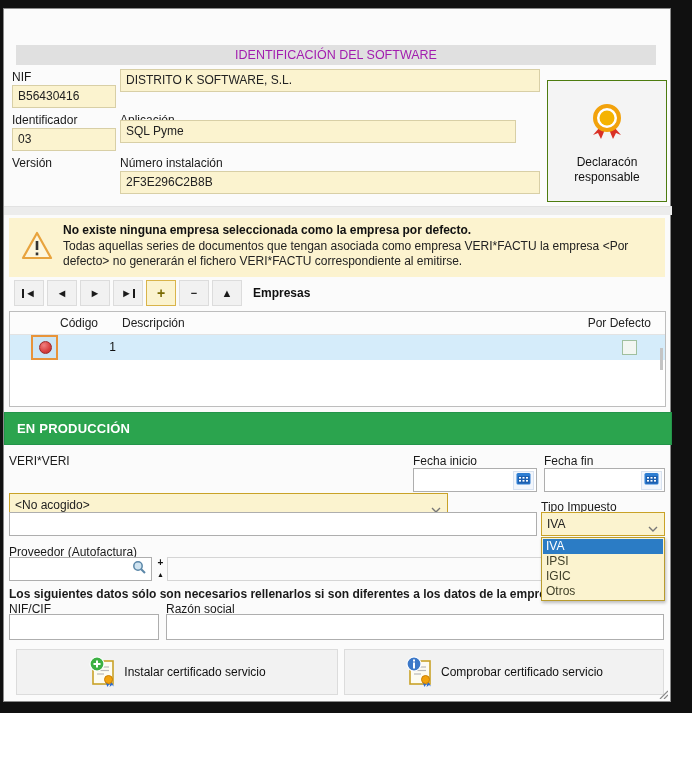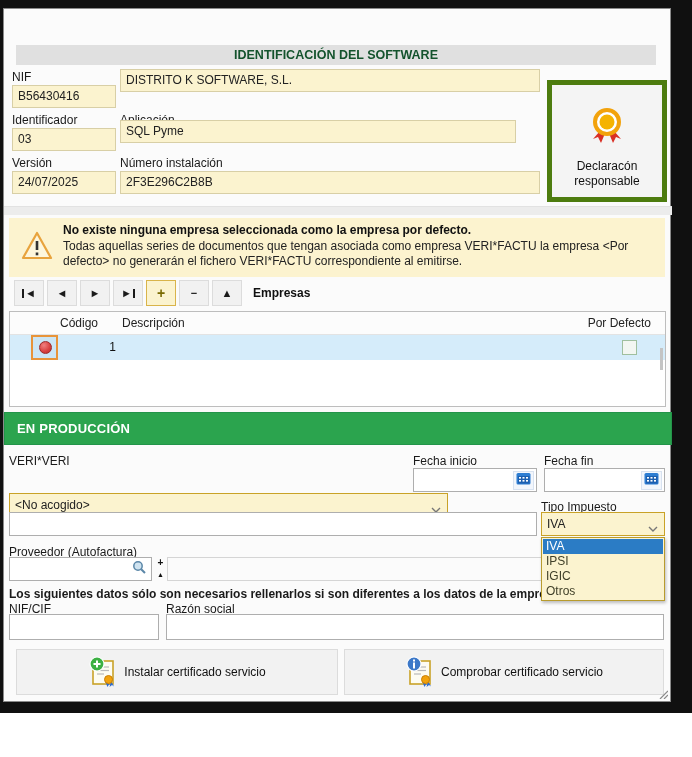--- a/index.html
+++ b/index.html
@@ -7,28 +7,28 @@
   .canvas { position:relative; width:692px; height:757px; overflow:hidden; background:#ffffff; }
   .backdrop { position:absolute; left:0; top:0; width:692px; height:713px; background:#101010; }
   .dialog { position:absolute; left:3px; top:8px; width:668px; height:694px; background:#FBFBFB; border:1px solid #8a8a8a; }
 
   
   .titlebar { position:absolute; left:0; top:0; width:100%; height:30px; background:#ffffff; border-bottom:1px solid #ececec; }
   .app-icon { position:absolute; left:10px; top:6px; width:19px; height:19px; }
   .title { position:absolute; left:36px; top:7px; font-size:13px; color:#111; }
   .close { position:absolute; right:14px; top:3px; font-size:19px; color:#333; cursor:pointer; line-height:24px; }
 
-  .band { position:absolute; left:12px; top:36px; width:640px; height:20px; background:#E0E0E0; text-align:center; font-weight:bold; font-size:12.5px; color:#14532d; line-height:20px; }
+  .band { position:absolute; left:12px; top:36px; width:640px; height:20px; background:#E0E0E0; text-align:center; font-weight:normal; font-size:12.5px; color:#a21caf; line-height:20px; }
 
   .lbl { position:absolute; font-size:12px; color:#1a1a1a; white-space:nowrap; }
   .lbl.b { font-weight:bold; }
   .ro { position:absolute; height:23px; background:#FBF3CF; border:1px solid #d8cfa6; font-size:12px; color:#222; padding:3px 5px; white-space:nowrap; overflow:hidden; }
   .ti { position:absolute; height:24px; background:#ffffff; border:1px solid #aeaeae; font-size:12px; color:#222; padding:2px 4px; font-family:"Liberation Sans",sans-serif; }
 
-  .decl-btn { position:absolute; left:543px; top:71px; width:120px; height:122px; background:#F4F4F4; border:5px solid #4d7c0f; text-align:center; cursor:pointer; }
+  .decl-btn { position:absolute; left:543px; top:71px; width:120px; height:122px; background:#F4F4F4; border:1px solid #4d7c0f; text-align:center; cursor:pointer; }
   .decl-btn .txt { font-size:12px; color:#111; line-height:15px; margin-top:8px; }
   .decl-btn svg { margin-top:22px; }
 
   .sep { position:absolute; left:0; top:197px; width:668px; height:9px; background:#ECECEC; border-top:1px solid #e2e2e2; }
 
   .warn { position:absolute; left:5px; top:209px; width:656px; height:59px; background:#FCF3CF; }
   .warn-icon { position:absolute; left:12px; top:13px; }
   .warn-title { position:absolute; left:54px; top:5px; font-size:12px; font-weight:bold; color:#111; }
   .warn-body { position:absolute; left:54px; top:21px; width:594px; font-size:12px; color:#222; line-height:15px; }
 
@@ -90,21 +90,20 @@
     <div class="ro" style="left:8px; top:76px; width:104px;">B56430416</div>
     <div class="lbl" style="left:116px; top:61px;">Razón social</div>
     <div class="ro" style="left:116px; top:60px; width:420px;">DISTRITO K SOFTWARE, S.L.</div>
 
     <div class="lbl" style="left:8px; top:104px;">Identificador</div>
     <div class="ro" style="left:8px; top:119px; width:104px;">03</div>
     <div class="lbl" style="left:116px; top:104px;">Aplicación</div>
     <div class="ro" style="left:116px; top:111px; width:396px;">SQL Pyme</div>
 
     <div class="lbl" style="left:8px; top:147px;">Versión</div>
-    <div class="ro" style="left:8px; top:162px; width:104px;">24/07/2025</div>
     <div class="lbl" style="left:116px; top:147px;">Número instalación</div>
     <div class="ro" style="left:116px; top:162px; width:420px;">2F3E296C2B8B</div>
 
     <div class="decl-btn">
       <svg width="38" height="40" viewBox="0 0 38 40">
         <polygon points="12,24 18,24 13,36 10,30 5,32" fill="#D93025"></polygon>
         <polygon points="26,24 20,24 25,36 28,30 33,32" fill="#D93025"></polygon>
         <circle cx="19" cy="15" r="12" fill="#ffffff" stroke="#F2A20C" stroke-width="4"></circle>
         <circle cx="19" cy="15" r="7.5" fill="#F5B301"></circle>
       </svg>

